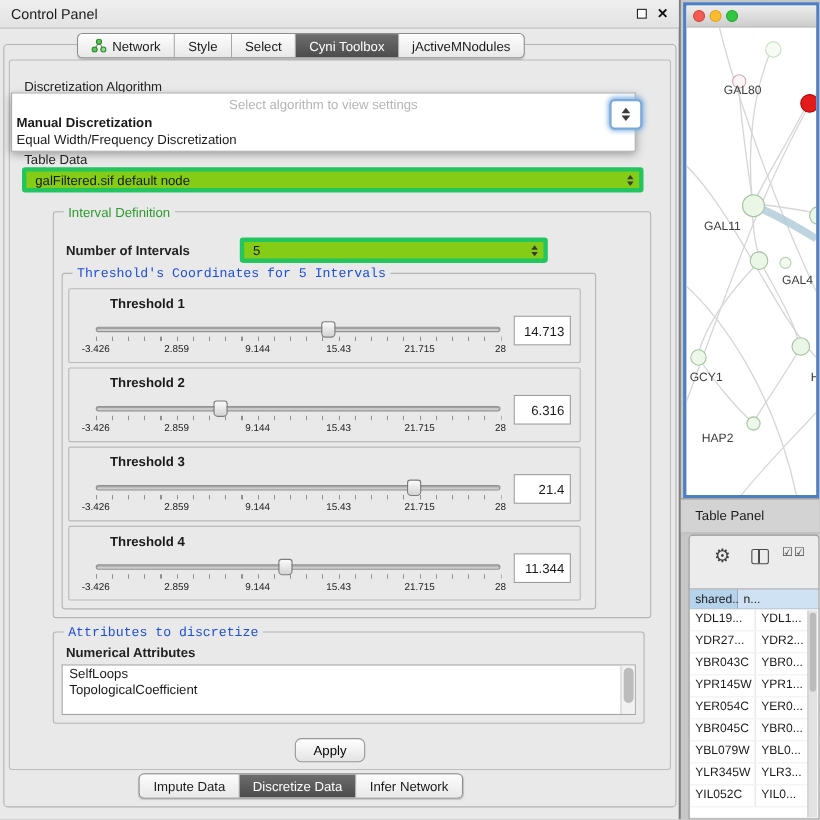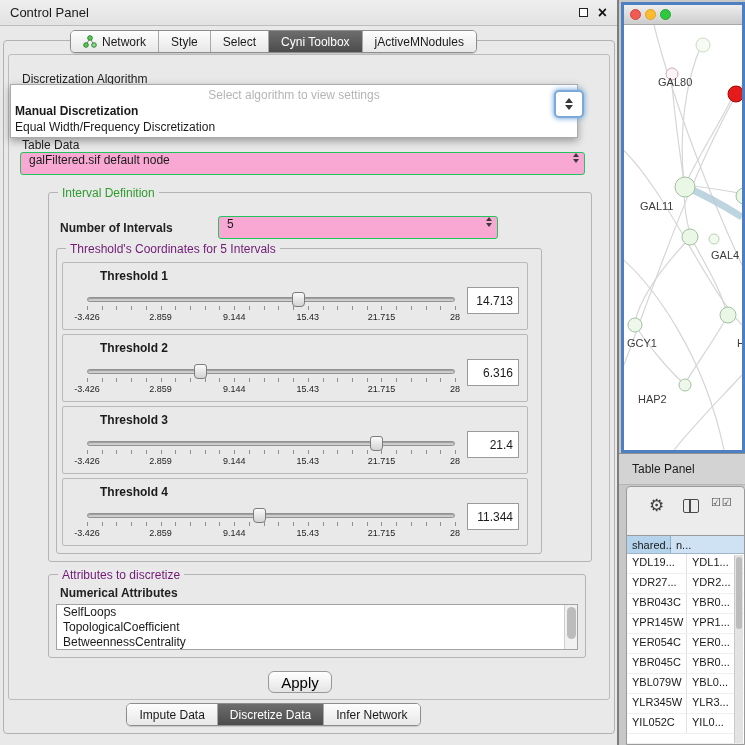--- a/index.html
+++ b/index.html
@@ -70,35 +70,35 @@
     box-shadow:0 0 5px 1px #86b3e2;
     display:flex; flex-direction:column; align-items:center; justify-content:center; gap:2px;
     cursor:pointer;
   }
   .tri-up { width:0; height:0; border-left:4px solid transparent; border-right:4px solid transparent; border-bottom:5px solid #3a3a3a; }
   .tri-down { width:0; height:0; border-left:4px solid transparent; border-right:4px solid transparent; border-top:5px solid #3a3a3a; }
 
   
   .label-sm { position:absolute; font-size:12px; color:#222; }
   .combo {
-    position:absolute; background:#f9a8d4; border:1px solid #22c55e; border-radius:3px;
-    display:flex; align-items:flex-start; padding-left:8px; font-size:12px; cursor:pointer;
+    position:absolute; background:#84cc16; border:4px solid #22c55e; border-radius:3px;
+    display:flex; align-items:center; padding-left:8px; font-size:12px; cursor:pointer;
   }
   .combo .spacer { flex:1; }
   .combo .spin { display:flex; flex-direction:column; align-items:center; gap:2px; padding-right:5px; }
   .combo .spin .tri-up { border-left-width:3.5px; border-right-width:3.5px; border-bottom-width:4px; }
   .combo .spin .tri-down { border-left-width:3.5px; border-right-width:3.5px; border-top-width:4px; }
 
   
   .fieldset { position:absolute; border:1px solid #b4b4b4; border-radius:3px; }
   .legend {
     position:absolute; font-size:12px; background:#e9e9e9; padding:0 4px; z-index:2; white-space:nowrap;
   }
   .legend.green { color:#2e9b2e; }
-  .legend.blue { color:#701a75; }
+  .legend.blue { color:#1d4ed8;font-family:Liberation Mono, monospace; }
   .bold { font-weight:bold; }
 
   
   .thr-panel {
     position:absolute; left:62px; width:466px; height:68px;
     border:1px solid #b9b9b9; border-radius:2px; background:#e9e9e9;
   }
   .thr-label { position:absolute; left:10px; top:6px; font-size:12px; font-weight:bold;margin-left:27px; }
   .thr-track {
     position:absolute; left:24px; top:34px; width:368px; height:5px;
@@ -127,21 +127,21 @@
   .listbox {
     position:absolute; background:#fff; border:1px solid #a3a3a3; overflow:hidden;
   }
   .list-item { font-size:12px; height:15px; line-height:15px; padding-left:6px; cursor:pointer; white-space:nowrap; }
   .v-scroll { position:absolute; right:0; top:0; bottom:0; width:13px; background:#f1f1f1; border-left:1px solid #cfcfcf; cursor:pointer; }
   .v-thumb { position:absolute; left:2px; width:9px; background:#bcbcbc; border-radius:5px; }
 
   .apply-btn {
     position:absolute; left:268px; top:671px; width:64px; height:22px;
     background:linear-gradient(#ffffff,#e4e4e4); border:1px solid #989898; border-radius:6px;
-    font-size:15px; font-family:"Liberation Sans",sans-serif; cursor:pointer;
+    font-size:12px; font-family:"Liberation Sans",sans-serif; cursor:pointer;
   }
 
   
   .right-bg { position:absolute; left:619px; top:0; width:126px; height:745px; background:#c7c7c7; }
   .net-window {
     position:absolute; left:621px; top:2px; width:124px; height:451px;
     border:3px solid #4d80c2; background:#fff; overflow:hidden;
   }
   .net-titlebar {
     height:20px; background:linear-gradient(#ededed,#cdcdcd); border-bottom:1px solid #a8a8a8;
@@ -331,21 +331,20 @@
     </div>
     <div class="thr-value">11.344</div>
   </div>
 
   <div class="fieldset" style="left:48px; top:574px; width:538px; height:84px;"></div>
   <span class="legend blue" style="left:58px; top:568px;">Attributes to discretize</span>
   <span class="label-sm bold" style="left:60px; top:586px;">Numerical Attributes</span>
   <div class="listbox" style="left:56px; top:604px; width:522px; height:46px;">
     <div class="list-item">SelfLoops</div>
     <div class="list-item">TopologicalCoefficient</div>
-    <div class="list-item">BetweennessCentrality</div>
     <div class="v-scroll">
       <div class="v-thumb" style="top:2px; height:32px;"></div>
     </div>
   </div>
 
   <button class="apply-btn">Apply</button>
 
   <div class="tabs-row bottom-tabs">
     <div class="seg">
       <div class="seg-item">

